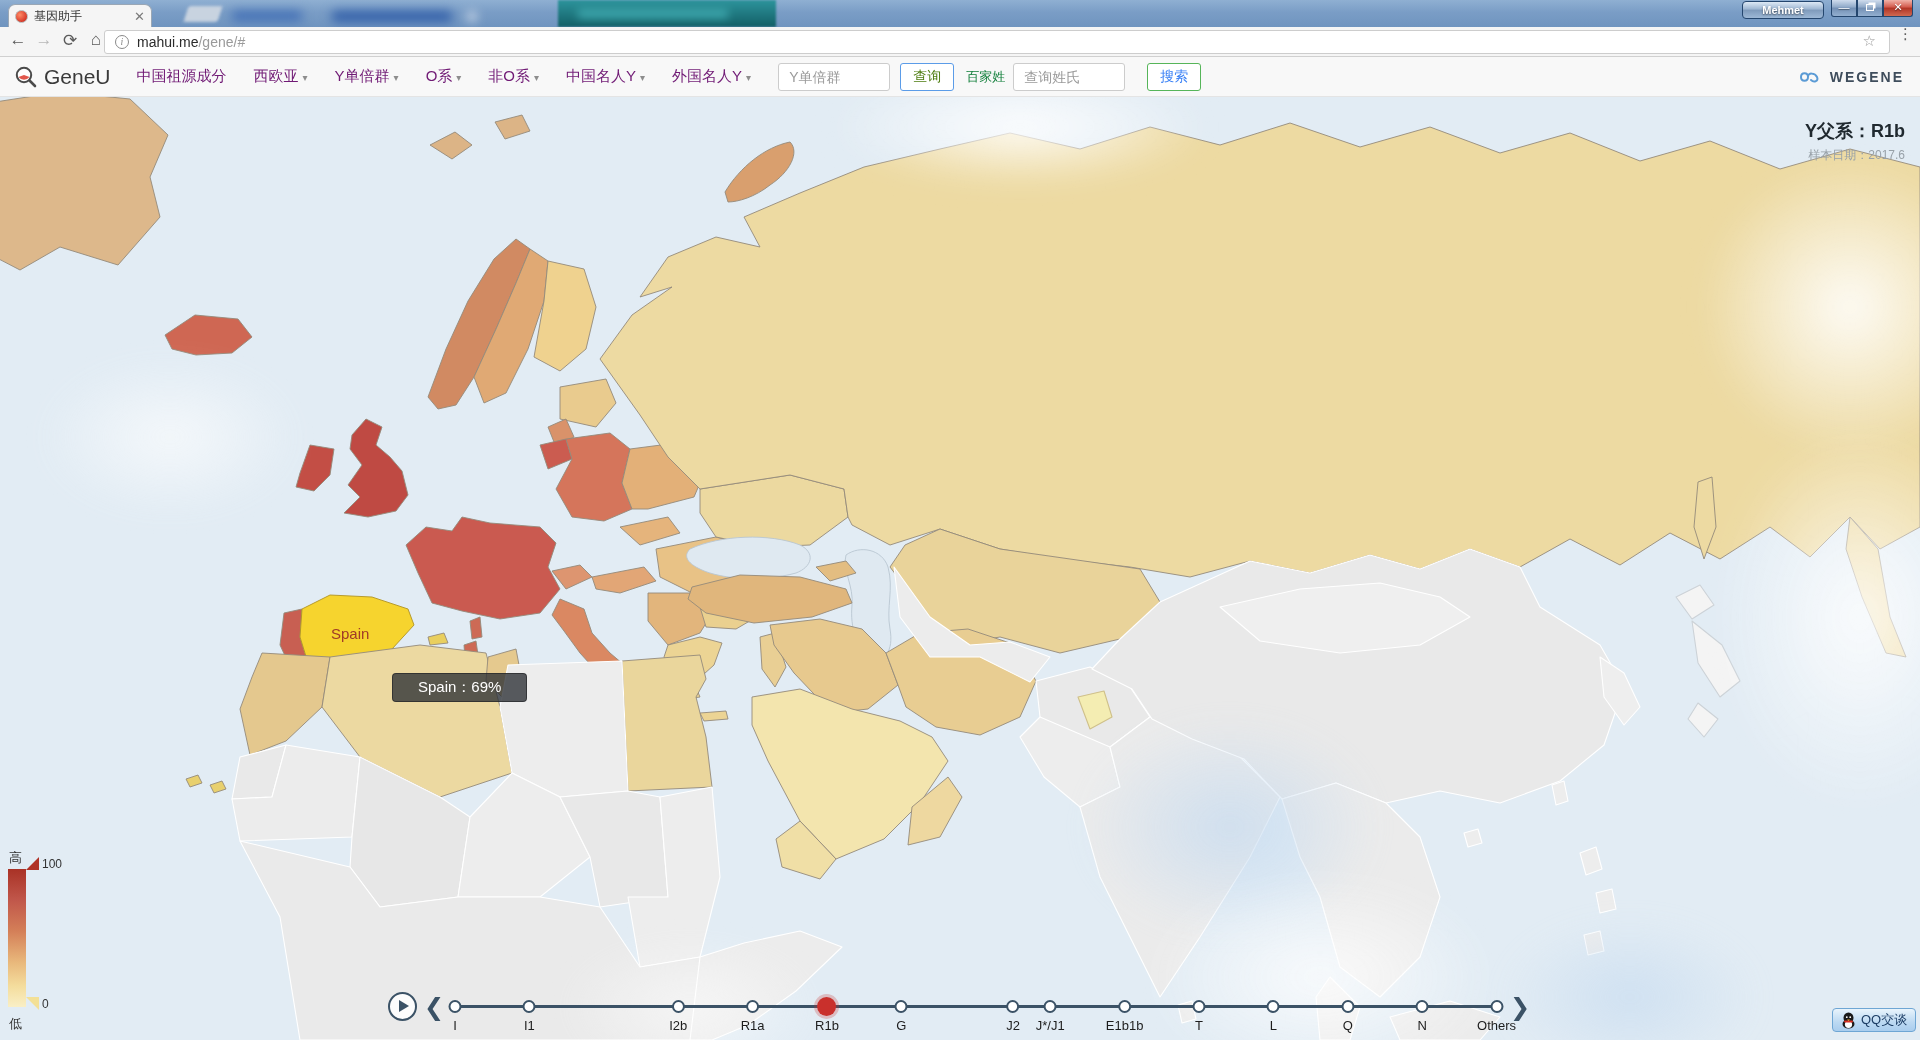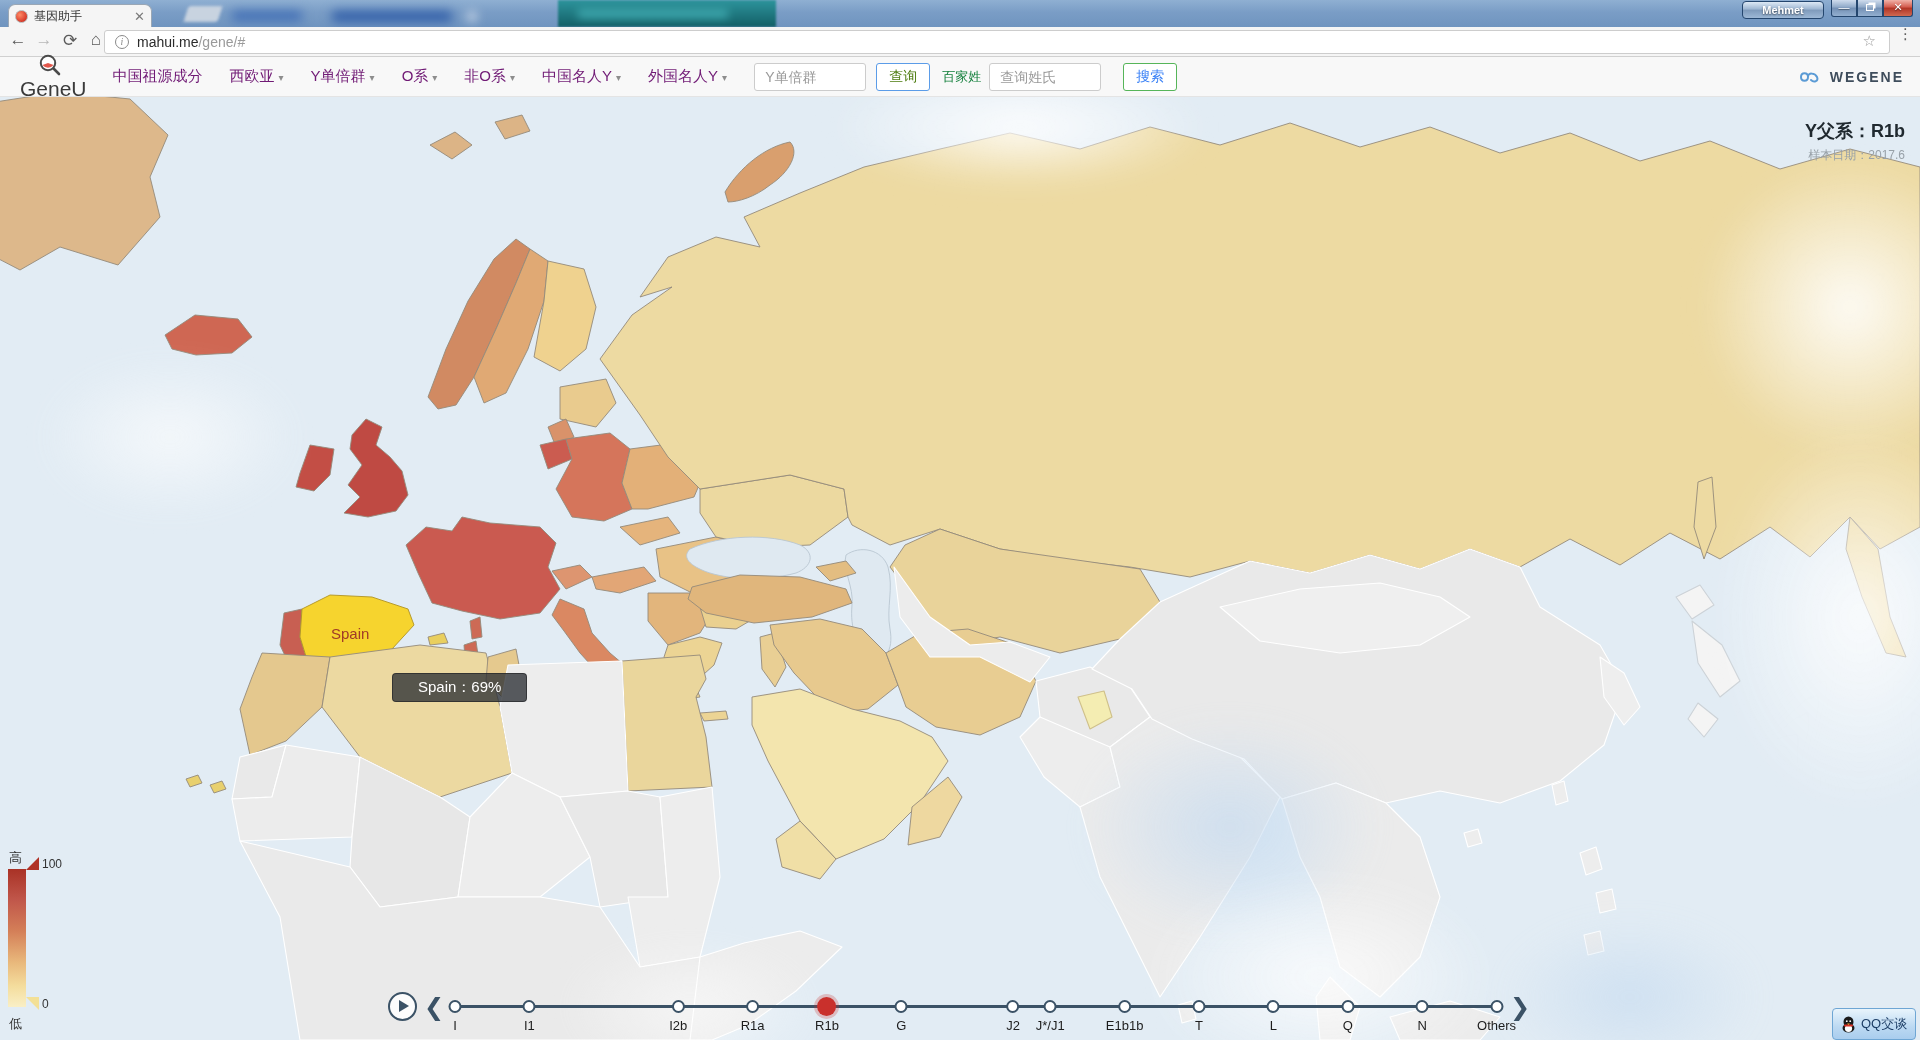--- a/index.html
+++ b/index.html
@@ -58,21 +58,21 @@
   #url-host { font-size:14px; color:#2b2b2b; margin-left:8px; }
   #url-path { font-size:14px; color:#9a9a9a; }
   #star-icon { position:absolute; right:44px; top:5px; font-size:15px; color:#9a9a9a; }
   #menu-dots { position:absolute; right:12px; top:3px; font-size:15px; color:#5f5f5f;
     letter-spacing:0; line-height:8px; width:10px; text-align:center; }
 
   
   #sitenav { position:absolute; left:0; top:57px; width:1920px; height:40px;
     background:#f8f8f8; border-bottom:1px solid #e4e4e4; display:flex;
     align-items:center; }
-  #brand { display:flex; align-items:center; margin-left:14px;flex-direction:column; }
+  #brand { display:flex; align-items:center; margin-left:14px; }
   #brand-name { font-size:21px; color:#3a3a3a; margin-left:6px; }
   #nav-items { display:flex; align-items:center; margin-left:26px; }
   .nav-item { font-size:15px; color:#701a75; margin-right:27px; white-space:nowrap;
     cursor:pointer; }
   .nav-caret::after { content:"▾"; font-size:10px; color:#8d8d8d; margin-left:4px; }
   .nav-input { width:112px; height:28px; border:1px solid #ccc; border-radius:3px;
     font-size:14px; padding:0 10px; color:#333; background:#fff; margin-right:10px;}
   .nav-input::placeholder { color:#9a9a9a; }
   .nav-btn { height:28px; padding:0 12px; background:#fff; border-radius:3px;
     font-size:14px; cursor:pointer; }
@@ -131,21 +131,21 @@
     background:#3b5266; }
   .sl-stop { position:absolute; transform:translateX(-50%); text-align:center; }
   .sl-dot { width:13px; height:13px; background:#fff; border:2.5px solid #3b5266;
     border-radius:50%; margin:0 auto; cursor:pointer; }
   .sl-dot.selected { width:19px; height:19px; background:#c9302c; border:none;
     box-shadow:0 0 0 3px rgba(201,48,44,.25); }
   .sl-label { font-size:13px; color:#1d1d1d; margin-top:5px; white-space:nowrap;
     cursor:pointer; }
 
   
-  #qq-btn { position:absolute; left:1832px; top:911px; height:32px; padding:0 8px;
+  #qq-btn { position:absolute; left:1832px; top:911px; height:24px; padding:0 8px;
     display:flex; align-items:center; border:1px solid #6ea6d4; border-radius:4px;
     background:linear-gradient(180deg,#e9f4fc,#bcd9f2 60%,#a9cdee); cursor:pointer; }
   #qq-label { font-size:13px; color:#1d3e66; margin-left:5px; }
 </style>
 </head>
 <body>
 
 <div id="titlebar">
   <div id="active-tab">
     <span id="tab-favicon"></span>

